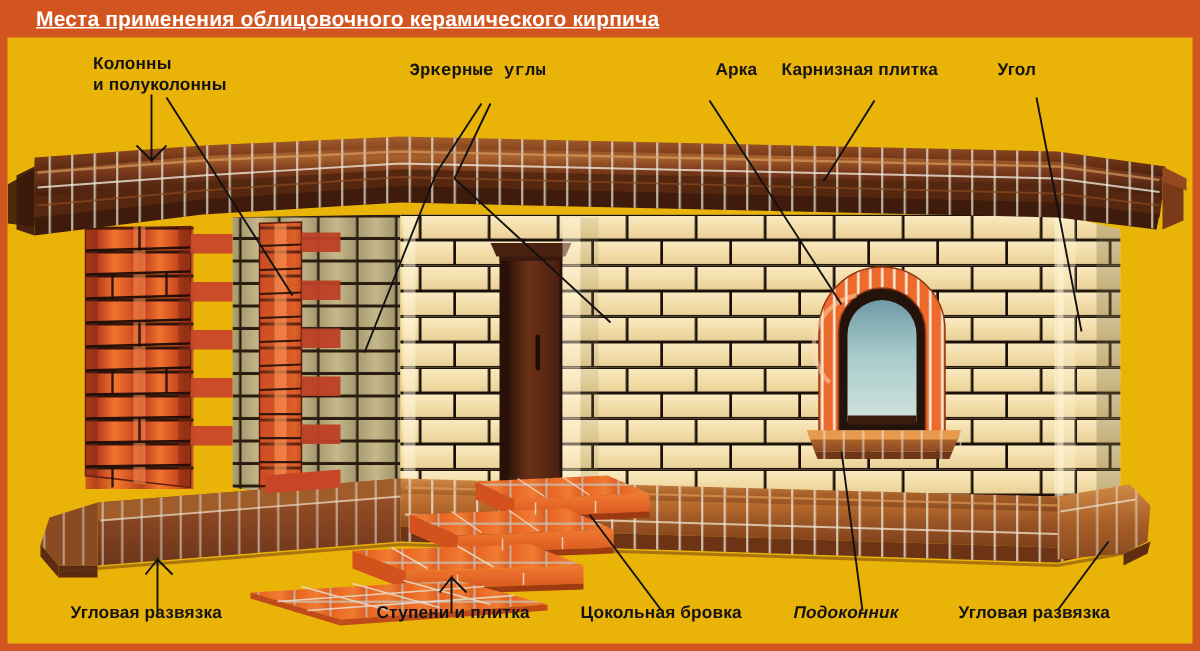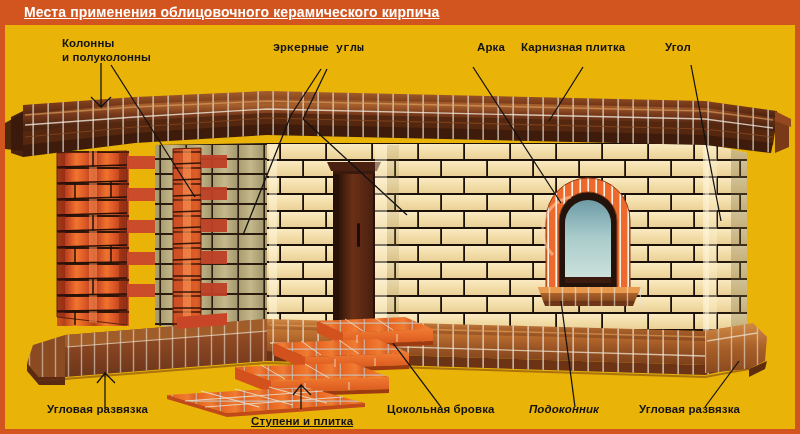--- a/index.html
+++ b/index.html
@@ -459,21 +459,21 @@
     <div class="lbl" style="left:268px; top:16px;font-family:Liberation Mono, monospace;">Эркерные углы</div>
 
     <div class="lbl" style="left:472px; top:16px;">Арка</div>
 
     <div class="lbl" style="left:516px; top:16px;">Карнизная плитка</div>
 
     <div class="lbl" style="left:660px; top:16px;">Угол</div>
 
     <div class="lbl" style="left:42px;  top:378px;">Угловая развязка</div>
 
-    <div class="lbl" style="left:246px; top:390px;text-decoration:underline;">Ступени и плитка</div>
+    <div class="lbl" style="left:246px; top:378px;">Ступени и плитка</div>
 
     <div class="lbl" style="left:382px; top:378px;">Цокольная бровка</div>
 
     <div class="lbl" style="left:524px; top:378px;font-style:italic;">Подоконник</div>
 
     <div class="lbl" style="left:634px; top:378px;">Угловая развязка</div>
 
   </div>
 </div>
 

